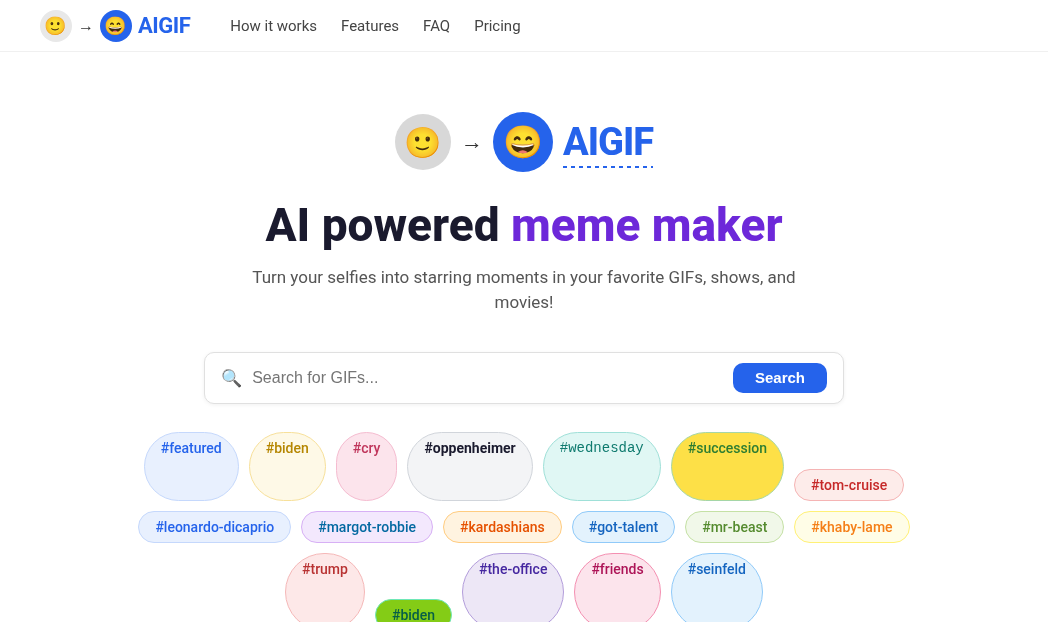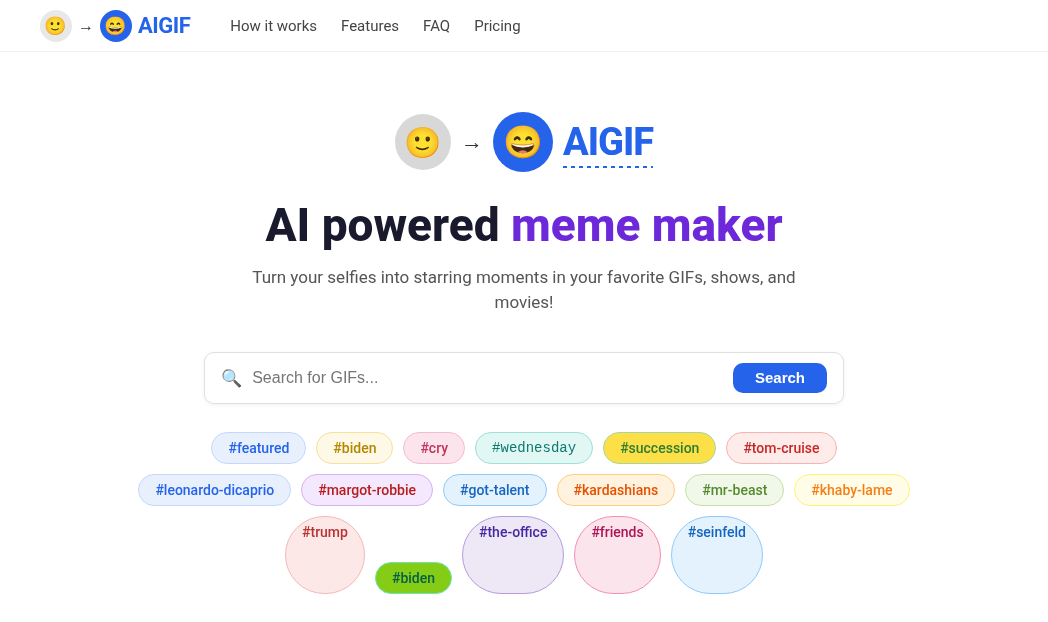--- a/index.html
+++ b/index.html
@@ -206,22 +206,22 @@
       border: 1.5px solid transparent;
     }
 
     
     .tag-blue    { background: #e8f0fe; color: #2563eb; border-color: #c5d8fc; }
     .tag-yellow  { background: #fef9e7; color: #b58600; border-color: #f7e09a; }
     .tag-pink    { background: #fce4ec; color: #c0365c; border-color: #f5bcd0; }
     .tag-dark    { background: #f3f4f6; color: #1a1a2e; border-color: #d1d5db; font-weight: 700; }
     .tag-teal    { background: #e0f7f4; color: #0e7a6e; border-color: #9fe0d8; font-family: Liberation Mono, monospace; }
     .tag-green   { background: #fde047; color: #2e7d32; border-color: #a5d6a7; }
-    .tag-red     { background: #fdecea; color: #c62828; border-color: #f5b4b4; }
-    .tag-purple  { background: #f3e8fd; color: #b91c1c; border-color: #d7b0f5; }
+    .tag-red     { background: #fdecea; color: #c62828; border-color: #f5b4b4; margin-top: 37px; }
+    .tag-purple  { background: #f3e8fd; color: #0369a1; border-color: #d7b0f5; }
     .tag-orange  { background: #fff3e0; color: #e65100; border-color: #ffcc80; }
     .tag-lime    { background: #f1f8e9; color: #558b2f; border-color: #c5e1a5; }
     .tag-peach   { background: #fde8e8; color: #b83232; border-color: #f5b8b8; }
     .tag-sky     { background: #e3f2fd; color: #1565c0; border-color: #90caf9; }
     .tag-mint    { background: #84cc16; color: #065f46; border-color: #6ee7b7; margin-top: 46px; }
     .tag-lavender { background: #ede7f6; color: #4527a0; border-color: #b39ddb; }
     .tag-rose    { background: #fce4ec; color: #ad1457; border-color: #f48fb1; }
     .tag-lemon   { background: #fffde7; color: #f57f17; border-color: #fff176; }
   </style>
 </head>
@@ -265,29 +265,30 @@
     <span class="search-icon-wrap">🔍</span>
     <input class="search-input" type="text" placeholder="Search for GIFs..." style="">
     <button class="search-button">Search</button>
   </div>
 
   <div class="tags-area">
     <div class="tags-row">
       <span class="tag tag-blue">#featured</span>
       <span class="tag tag-yellow">#biden</span>
       <span class="tag tag-pink">#cry</span>
+      <span class="tag tag-dark">#oppenheimer</span>
       <span class="tag tag-teal">#wednesday</span>
       <span class="tag tag-green">#succession</span>
       <span class="tag tag-red">#tom-cruise</span>
     </div>
     <div class="tags-row">
       <span class="tag tag-blue">#leonardo-dicaprio</span>
       <span class="tag tag-purple">#margot-robbie</span>
+      <span class="tag tag-orange">#kardashians</span>
       <span class="tag tag-sky">#got-talent</span>
-      <span class="tag tag-orange">#kardashians</span>
       <span class="tag tag-lime">#mr-beast</span>
       <span class="tag tag-lemon">#khaby-lame</span>
     </div>
     <div class="tags-row">
       <span class="tag tag-peach">#trump</span>
       <span class="tag tag-mint">#biden</span>
       <span class="tag tag-lavender">#the-office</span>
       <span class="tag tag-rose">#friends</span>
       <span class="tag tag-sky">#seinfeld</span>
     </div>

